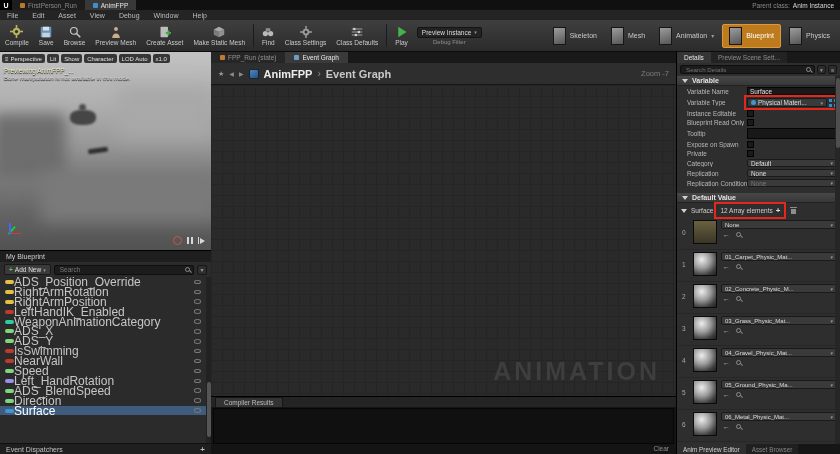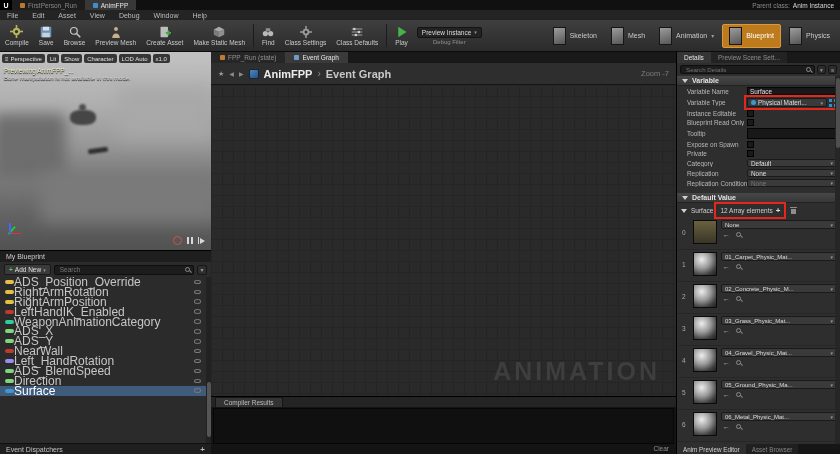--- a/index.html
+++ b/index.html
@@ -453,21 +453,31 @@
               <span class="mb-name">ADS_X</span>
               <span class="eye"></span>
             </div>
           <div class="mb-row">
               <span class="pill" style="background:#7ed67e"></span>
               <span class="mb-name">ADS_Y</span>
               <span class="eye"></span>
             </div>
           <div class="mb-row">
               <span class="pill" style="background:#bf3a2b"></span>
+              <span class="mb-name">IsSwimming</span>
+              <span class="eye"></span>
+            </div>
+          <div class="mb-row">
+              <span class="pill" style="background:#bf3a2b"></span>
               <span class="mb-name">NearWall</span>
+              <span class="eye"></span>
+            </div>
+          <div class="mb-row">
+              <span class="pill" style="background:#7ed67e"></span>
+              <span class="mb-name">Speed</span>
               <span class="eye"></span>
             </div>
           <div class="mb-row">
               <span class="pill" style="background:#9b8cf0"></span>
               <span class="mb-name">Left_HandRotation</span>
               <span class="eye"></span>
             </div>
           <div class="mb-row">
               <span class="pill" style="background:#7ed67e"></span>
               <span class="mb-name">ADS_BlendSpeed</span>

